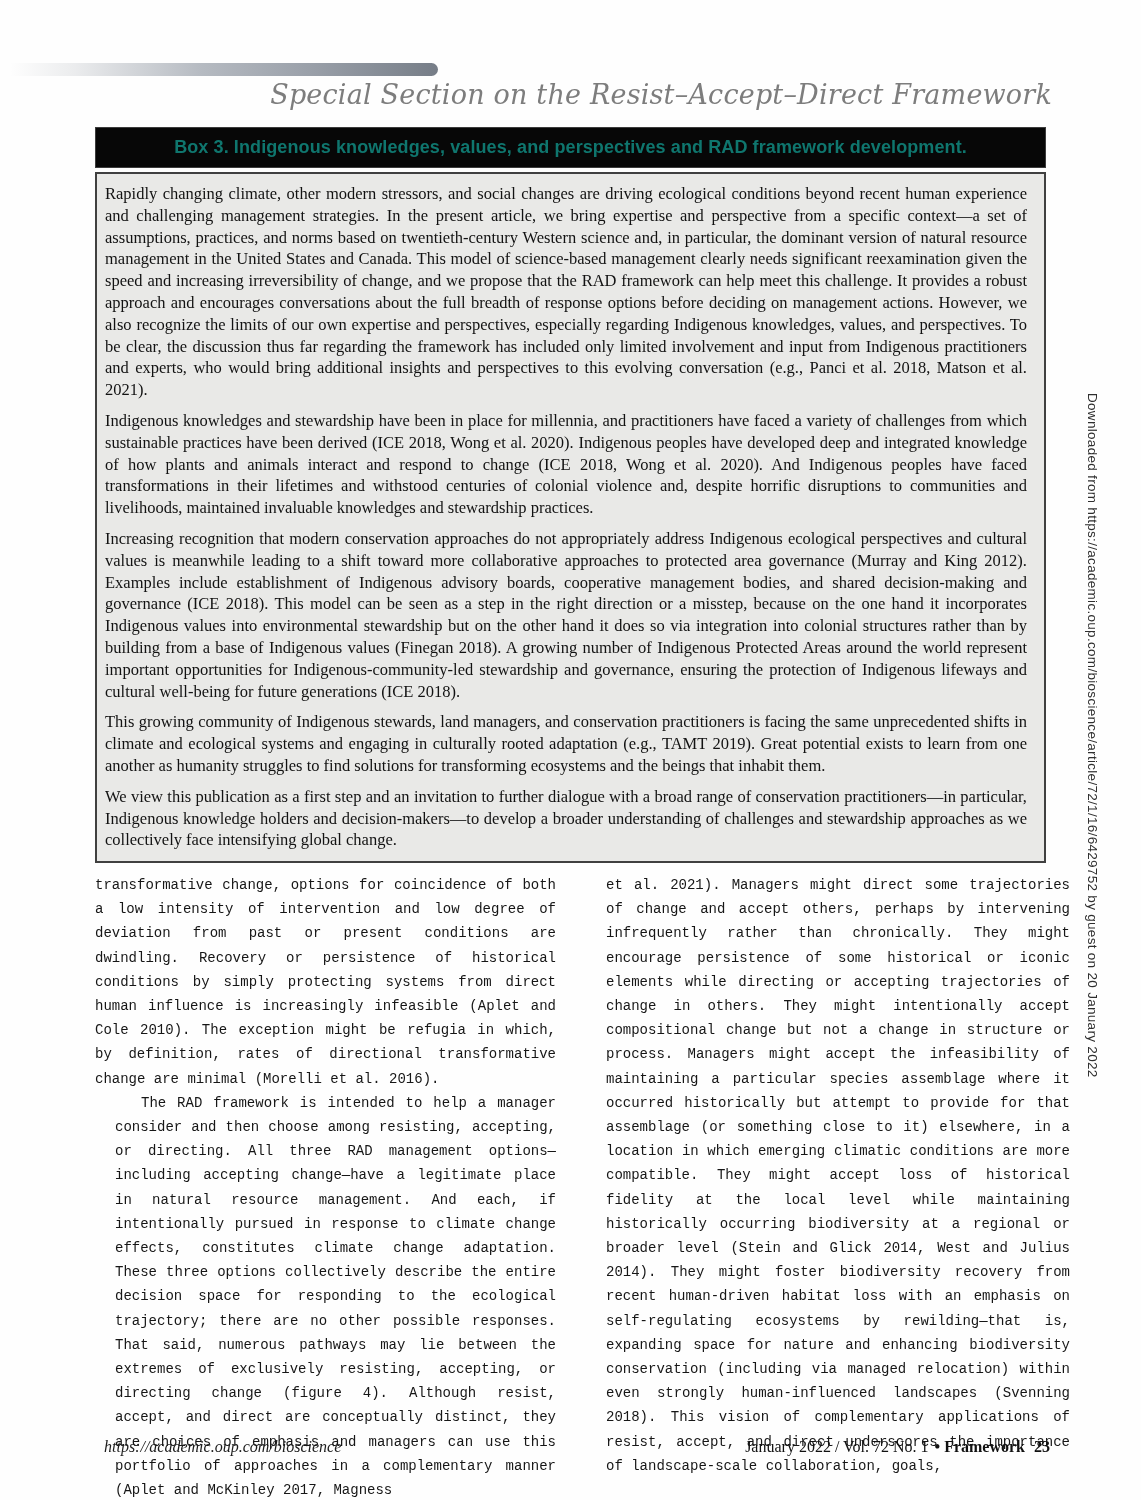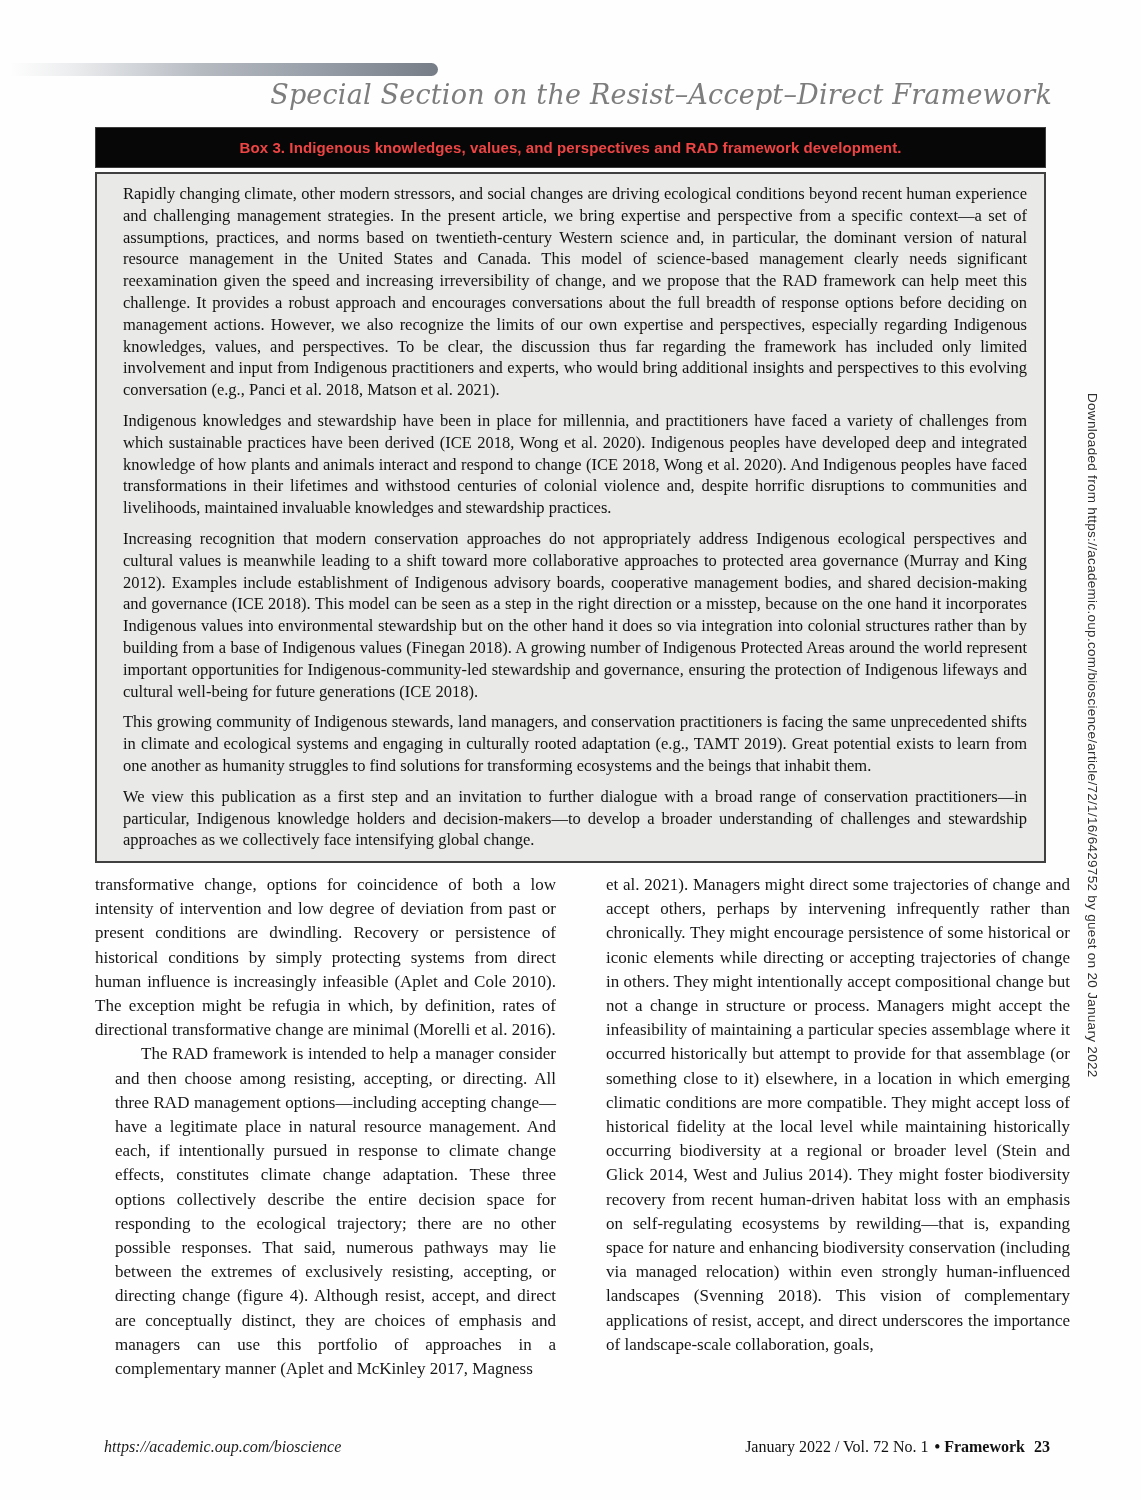--- a/index.html
+++ b/index.html
@@ -43,58 +43,59 @@
 
   
   .box-title-bar {
     position: absolute;
     left: 95px;
     top: 127px;
     width: 951px;
     height: 41px;
     background: #070707;
     border: 1px solid #3c3c3c;
-    color: #ef4444;
+    color: #0f766e;
     text-align: center;
     font-family: "Liberation Sans", sans-serif;
     font-weight: bold;
-    font-size: 15px;
+    font-size: 18px;
     line-height: 39px;
     letter-spacing: 0.1px;
   }
   .box-body {
     position: absolute;
     left: 95px;
     top: 172px;
     width: 951px;
     background: #e9e9e7;
     border: 2px solid #404040;
-    padding: 9px 17px 10px 26px;
+    padding: 9px 17px 10px 8px;
   }
   .box-body p {
     font-size: 16.5px;
     line-height: 21.8px;
     text-align: justify;
     color: #121212;
     margin-bottom: 9px;
   }
   .box-body p:last-child { margin-bottom: 0; }
 
   
   .col {
     position: absolute;
     top: 873px;
   }
   .col-left  { left: 95px;  width: 461px; }
   .col-right { left: 586px; width: 464px; margin-left: 20px; }
   .col p {
-    font-size: 17px;
+    font-size: 14px;
     line-height: 24.2px;
     text-align: justify;
     color: #161616;
+    font-family: Liberation Mono, monospace;
   }
   .col p.indent { text-indent: 26px; margin-left: 20px; }
 
   
   .footer-left {
     position: absolute;
     left: 104px;
     top: 1438px;
     font-style: italic;
     font-size: 16px;

